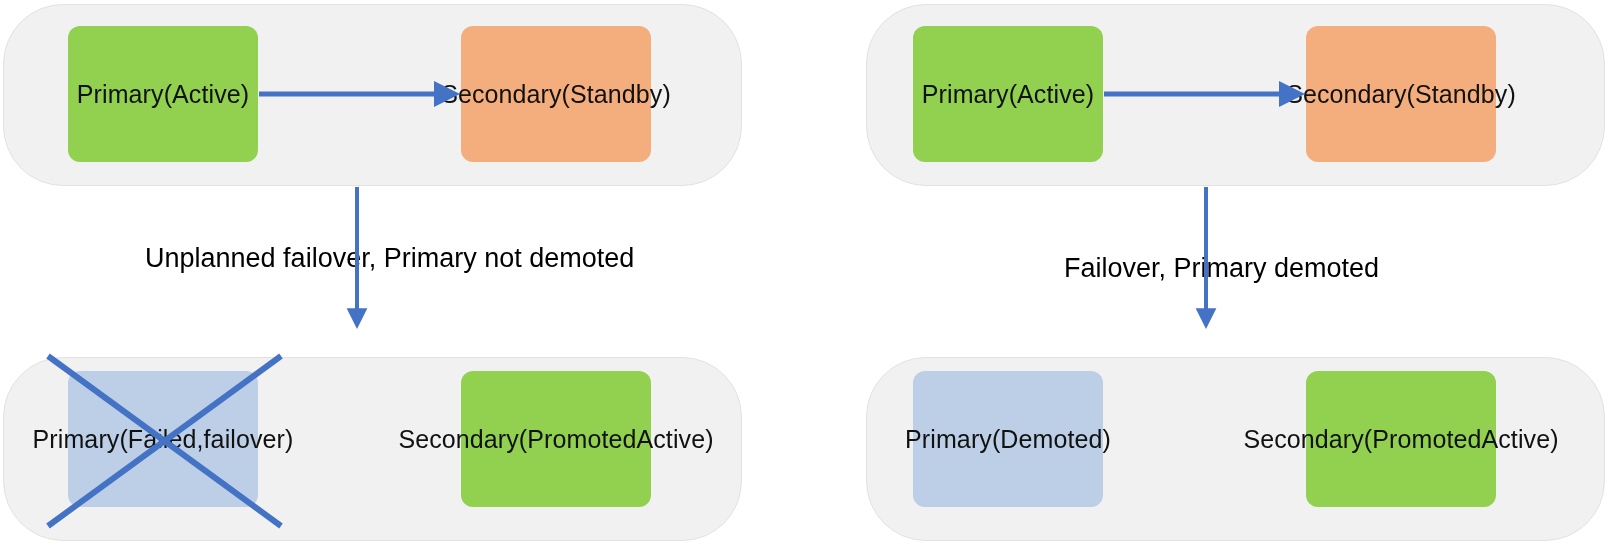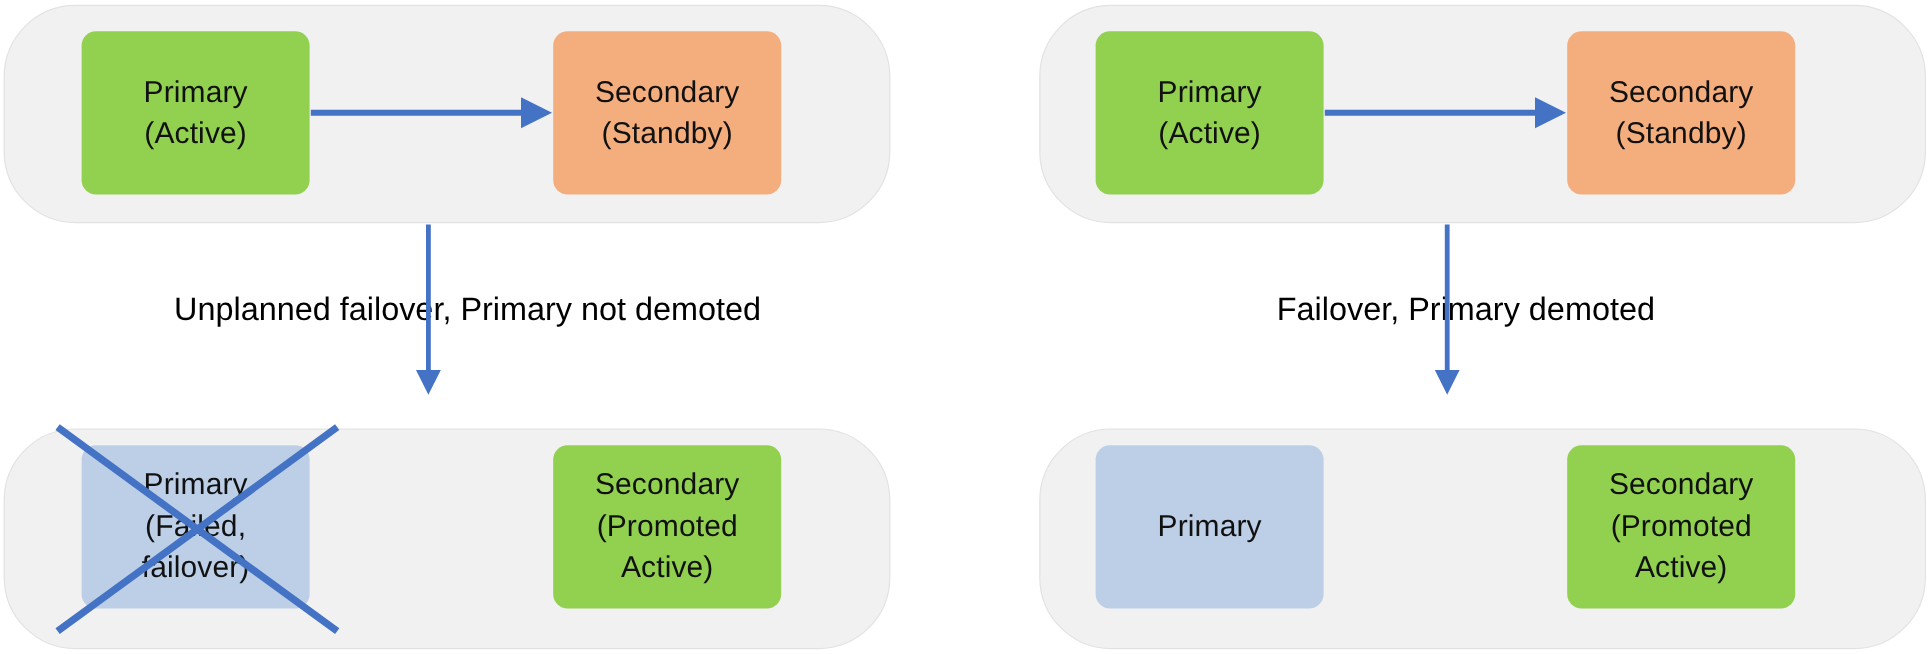--- a/index.html
+++ b/index.html
@@ -29,21 +29,21 @@
     border-radius: 60px;
     box-sizing: border-box;
   }
 
   
   .node {
     position: absolute;
     box-sizing: border-box;
     border-radius: 12px;
     display: flex;
-    flex-direction: column;
+    flex-direction: row;
     align-items: center;
     justify-content: center;
     text-align: center;
     color: #111111;
     font-size: 25px;
     line-height: 1.38;
     font-family: "Liberation Sans", sans-serif;
     letter-spacing: 0.1px;
     padding: 2px 6px;
   }
@@ -111,26 +111,27 @@
   <div class="node green" style="left:913px; top:26px; width:190px; height:136px;">
     <span class="line">Primary</span>
     <span class="line">(Active)</span>
   </div>
 
   <div class="node orange" style="left:1306px; top:26px; width:190px; height:136px;">
     <span class="line">Secondary</span>
     <span class="line">(Standby)</span>
   </div>
 
-  <div class="conn-label" style="left:1064px; top:245px;">Failover, Primary demoted</div>
+  <div class="conn-label" style="left:1064px; top:255px;">Failover, Primary demoted</div>
 
   <div class="panel" style="left:866px; top:357px; width:739px; height:184px;"></div>
 
   <div class="node blue" style="left:913px; top:371px; width:190px; height:136px;">
     <span class="line">Primary</span>
+    <span class="line">(Demoted)</span>
   </div>
 
   <div class="node green" style="left:1306px; top:371px; width:190px; height:136px;">
     <span class="line">Secondary</span>
     <span class="line">(Promoted</span>
     <span class="line">Active)</span>
   </div>
 
   <svg class="overlay" viewBox="0 0 1609 545" width="1609" height="545">
     <defs>

